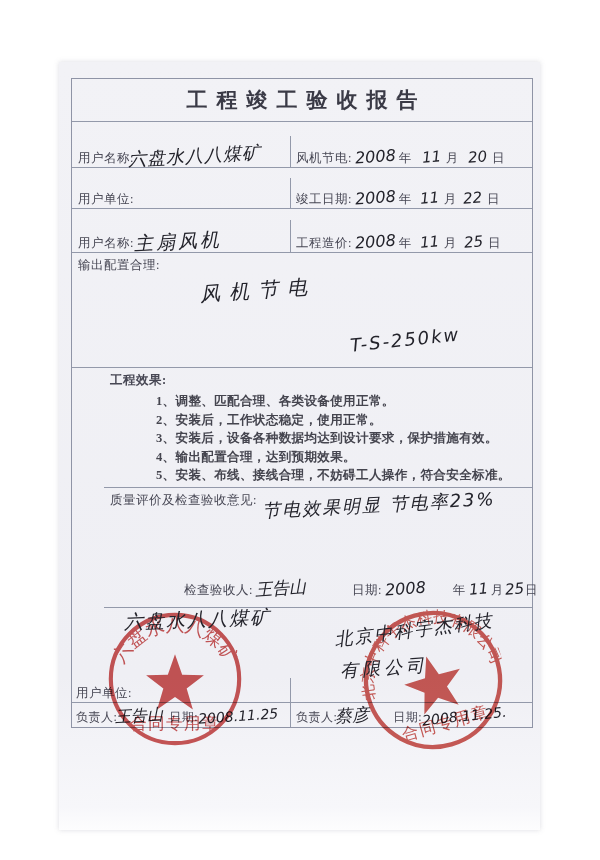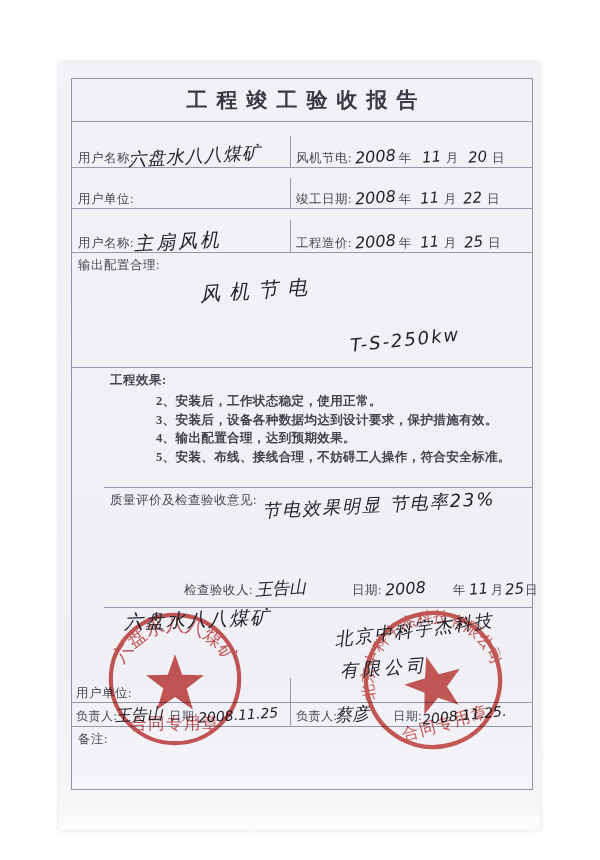--- a/index.html
+++ b/index.html
@@ -76,20 +76,21 @@
 
     <div class="row h115">
       <span class="lab sec-label plain-label">输出配置合理:</span>
       <span class="hw abs" style="left:128px;top:24px;font-size:20px;letter-spacing:9px;transform:rotate(-4deg);">风机节电</span>
       <span class="hw abs" style="left:278px;top:76px;font-size:18px;letter-spacing:2px;transform:rotate(-6deg);">T-S-250kw</span>
     </div>
 
     <div class="row h120">
       <span class="lab sec-label">工程效果:</span>
       <ul class="effect-list">
+        <li>1、调整、匹配合理、各类设备使用正常。</li>
         <li>2、安装后，工作状态稳定，使用正常。</li>
         <li>3、安装后，设备各种数据均达到设计要求，保护措施有效。</li>
         <li>4、输出配置合理，达到预期效果。</li>
         <li>5、安装、布线、接线合理，不妨碍工人操作，符合安全标准。</li>
       </ul>
     </div>
 
     <div class="row h120">
       <span class="lab sec-label plain-label">质量评价及检查验收意见:</span>
       <span class="hw abs" style="left:158px;top:5px;font-size:18px;letter-spacing:2px;transform:rotate(-3deg);">节电效果明显 节电率23%</span>
@@ -109,23 +110,20 @@
 
     <div class="row split h24 leaders">
       <div class="cl" style="padding:4px 0 0 4px;white-space:nowrap;">
         <span class="lab">负责人:</span><span class="hw" style="font-size:16px;transform:rotate(-3deg);margin-left:-2px;">王告山</span><span class="lab" style="margin-left:6px;">日期:</span><span class="hw" style="font-size:14px;transform:rotate(-4deg);">2008.11.25</span>
       </div>
       <div class="cr" style="padding:4px 0 0 5px;white-space:nowrap;">
         <span class="lab">负责人:</span><span class="hw" style="font-size:17px;transform:rotate(-4deg);margin-left:-2px;">蔡彦</span><span class="lab" style="margin-left:24px;">日期:</span><span class="hw" style="font-size:14px;transform:rotate(-6deg);">2008.11.25.</span>
       </div>
     </div>
 
-    <div class="row h62">
-      <span class="lab sec-label plain-label">备注:</span>
-    </div>
   </div>
 
   <div class="stamp" style="left:47px;top:548px;width:138px;height:138px;">
     <svg width="138" height="138" viewBox="0 0 200 200">
       <circle cx="100" cy="100" r="93" fill="none" stroke-width="6" stroke="#c74545"></circle>
       <path id="arcU1" d="M 18,112 A 82,82 0 1 1 182,112" fill="none"></path>
       <text font-size="27" font-family="Liberation Serif, serif" fill="#c74545">
         <textPath href="#arcU1" startOffset="50%" text-anchor="middle">六盘水八八煤矿</textPath>
       </text>
       <polygon points="100,64 110.4,93.8 141.9,94.6 116.9,113.9 125.9,144.1 100,126 74.1,144.1 83.1,113.9 58.1,94.6 89.6,93.8" fill="#c74545"></polygon>

